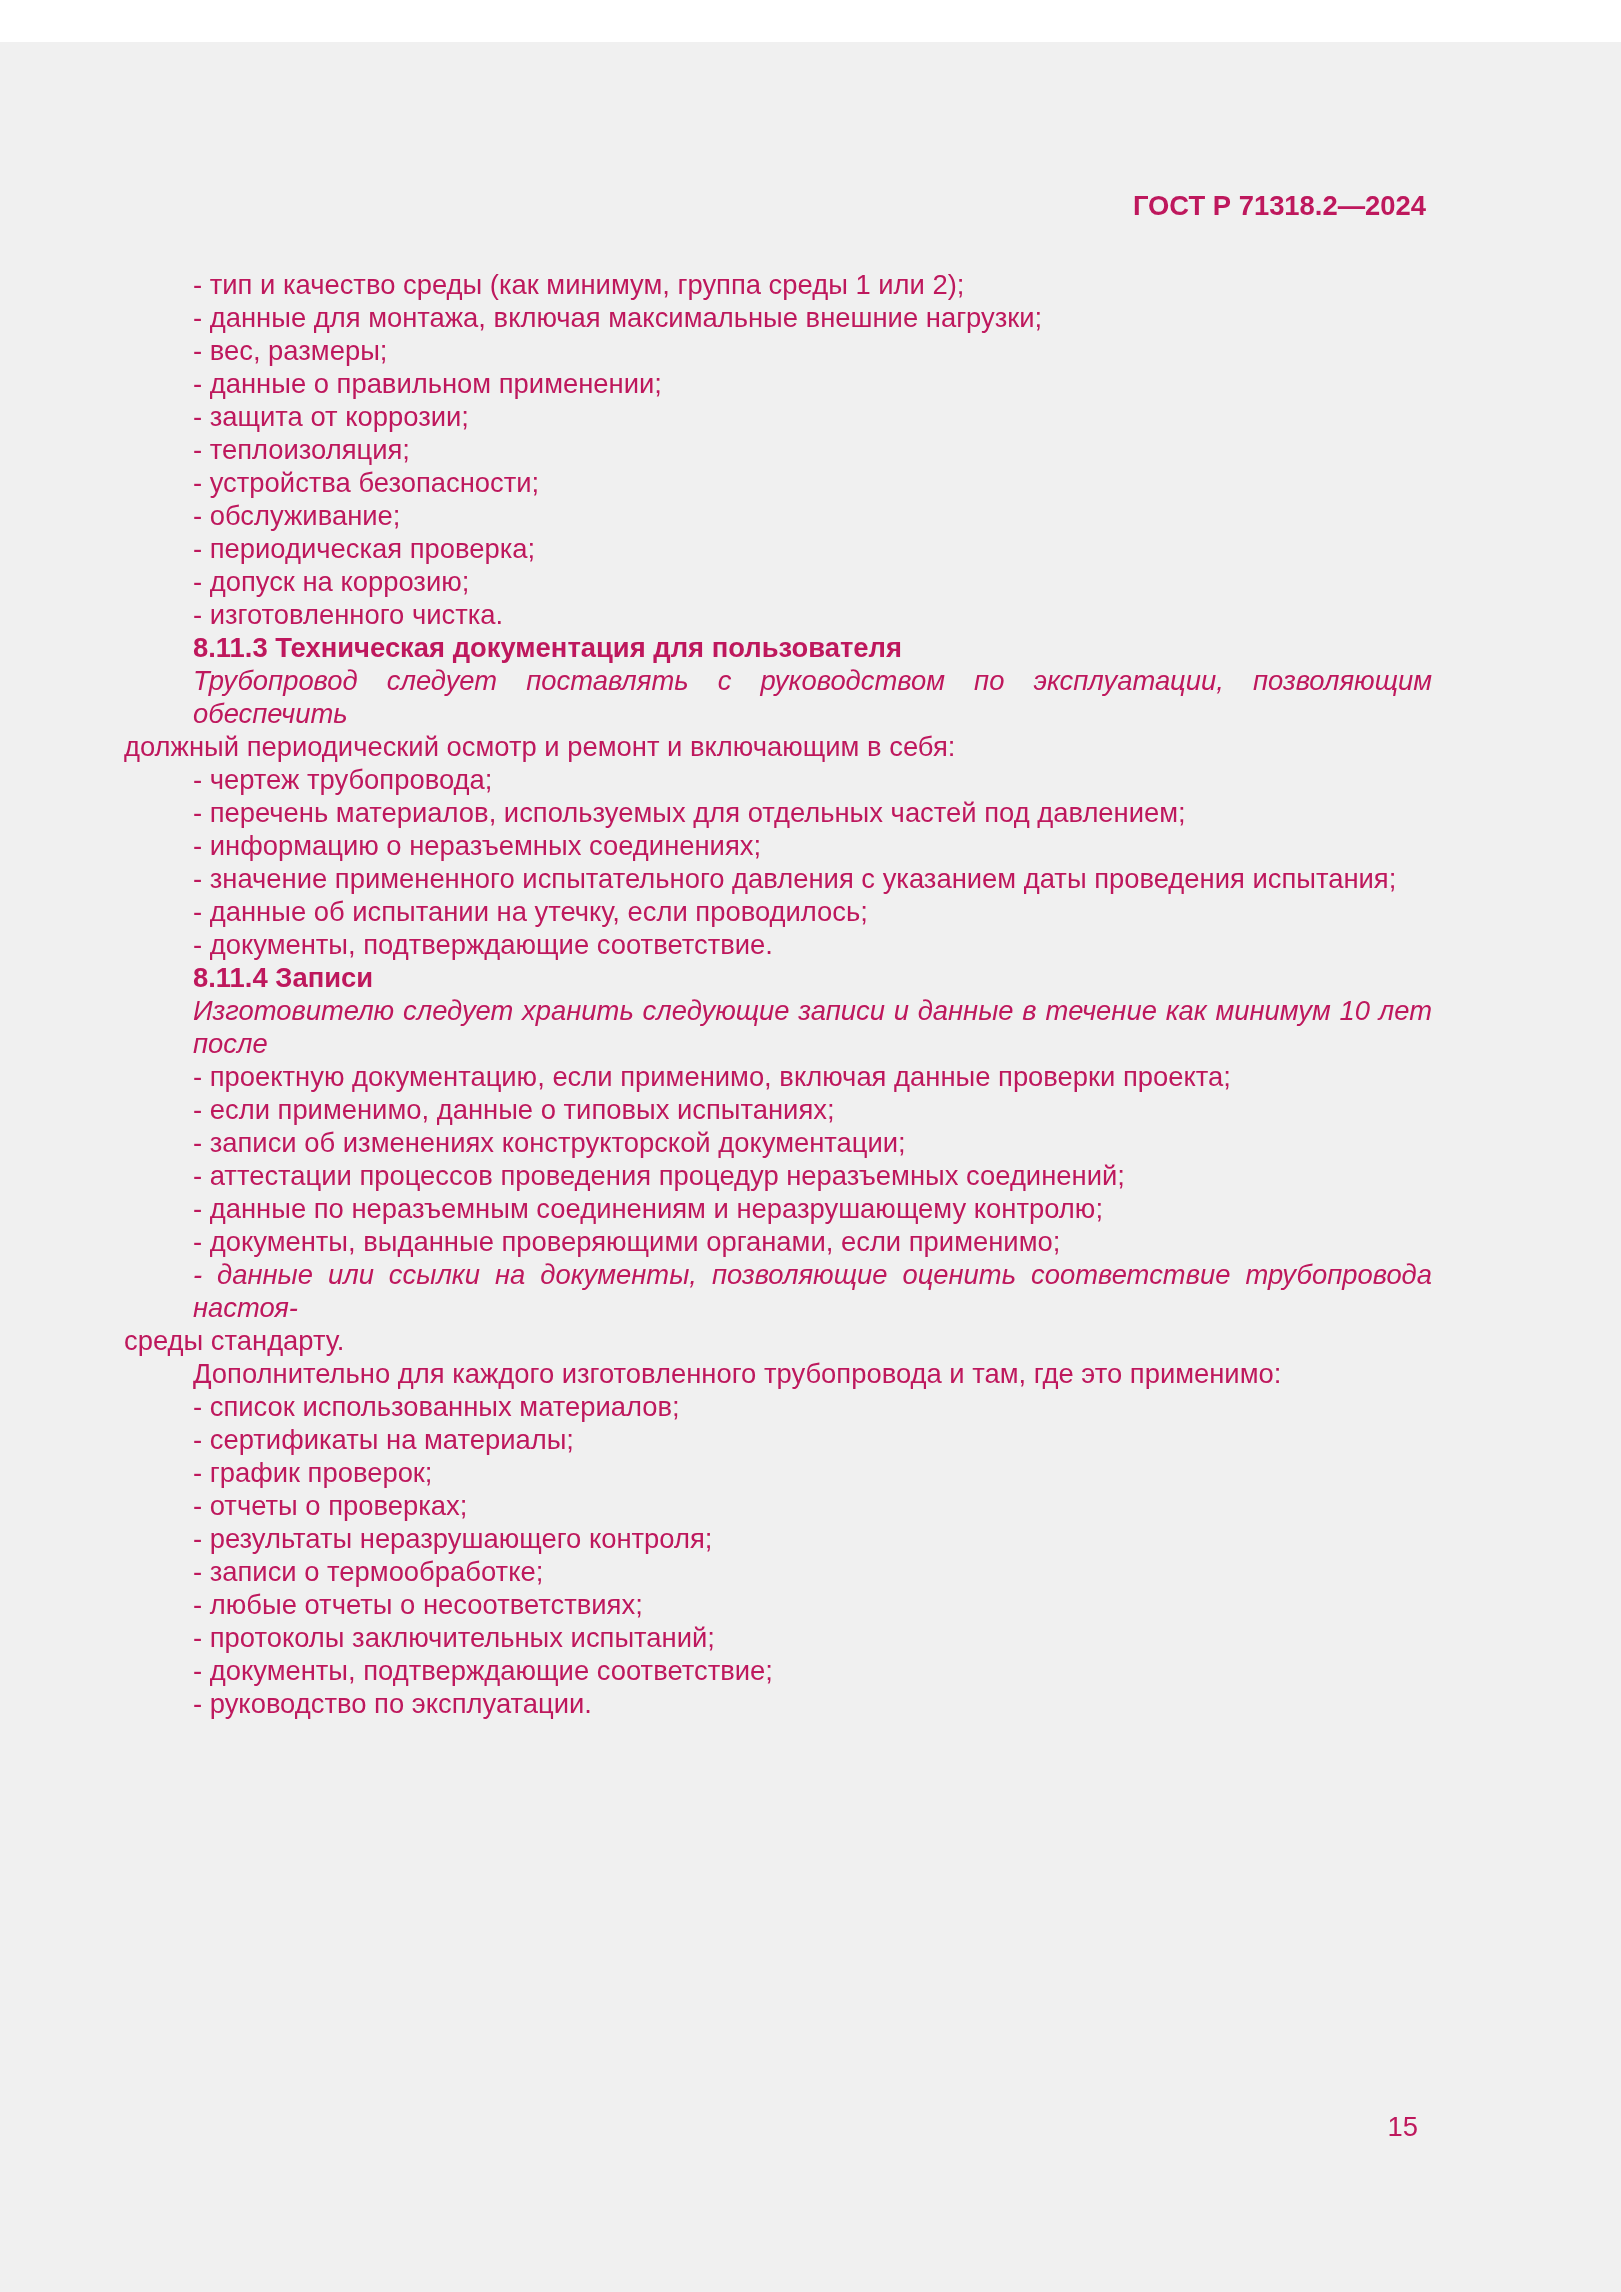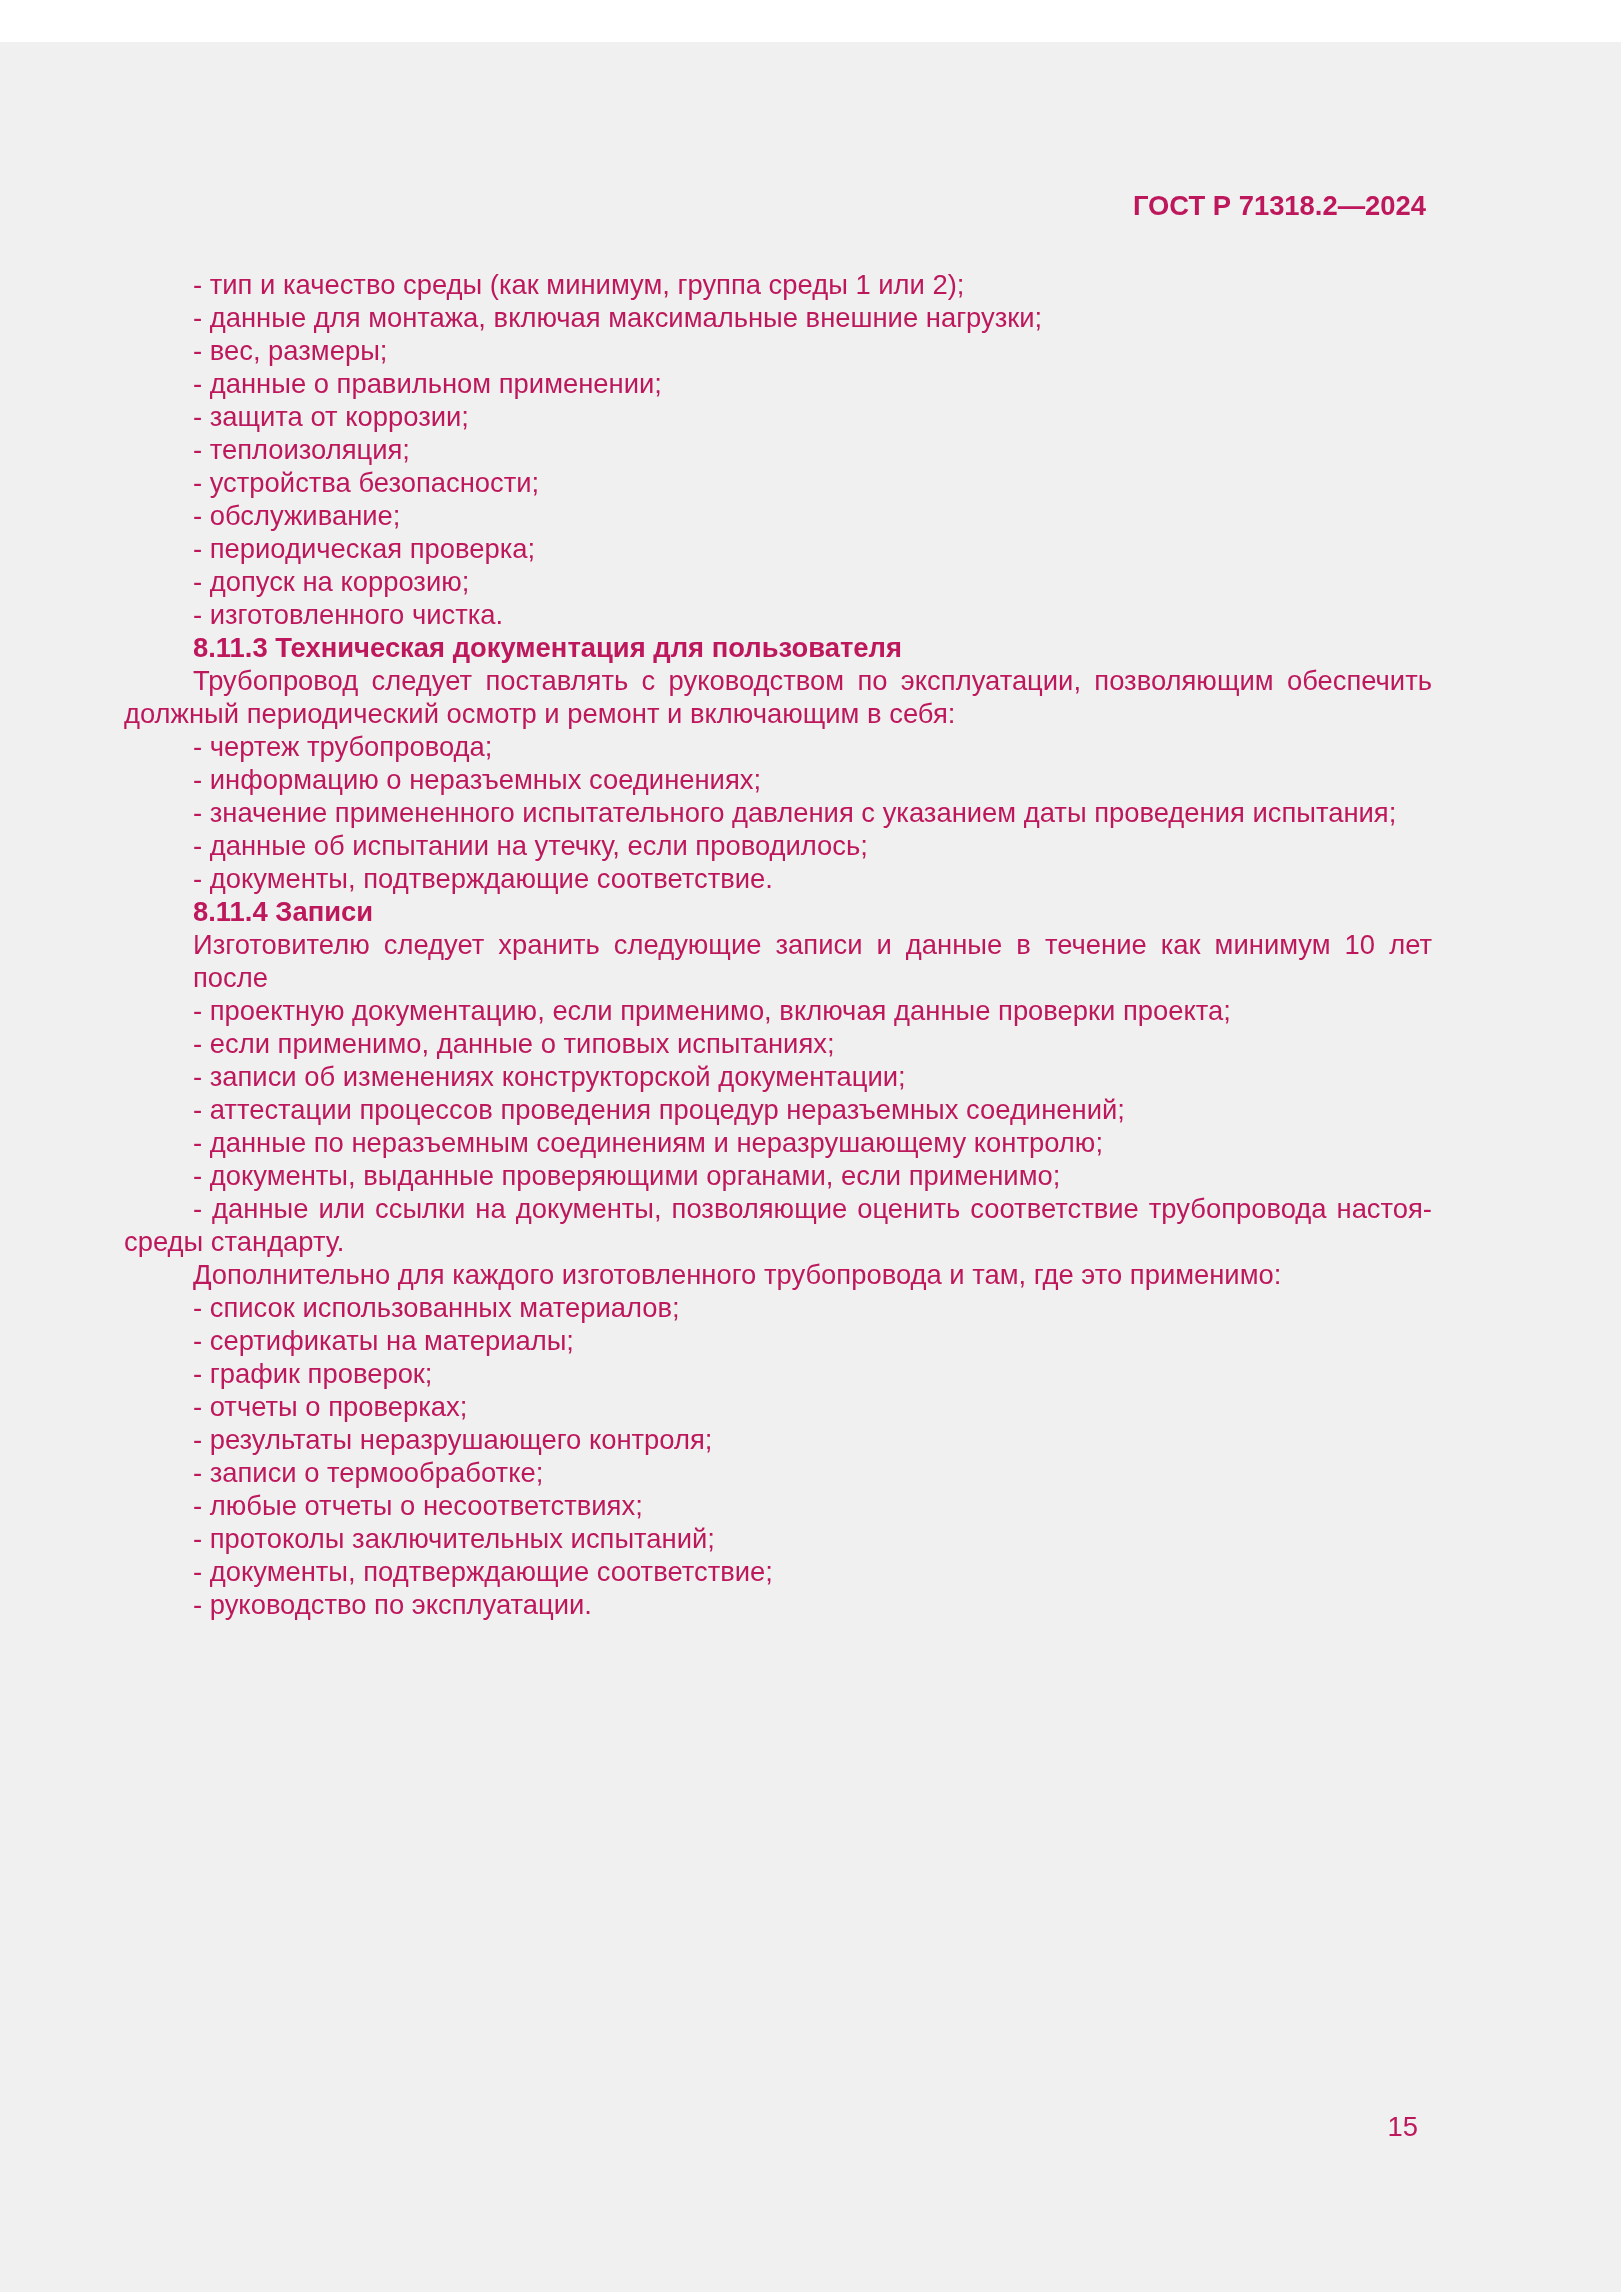--- a/index.html
+++ b/index.html
@@ -41,20 +41,21 @@
   .indent {
     padding-left: 69px;
   }
   .bold {
     font-weight: 700;
   }
   .justify {
     white-space: normal;
     text-align: justify;
     text-align-last: justify;
+    font-style: italic;
   }
   .page-number {
     position: absolute;
     top: 2068px;
     left: 110px;
     width: 1308px;
     text-align: right;
     font-size: 27.4px;
     line-height: 33px;
   }
@@ -74,20 +75,21 @@
       <div class="line indent">- теплоизоляция;</div>
       <div class="line indent">- устройства безопасности;</div>
       <div class="line indent">- обслуживание;</div>
       <div class="line indent">- периодическая проверка;</div>
       <div class="line indent">- допуск на коррозию;</div>
       <div class="line indent">- изготовленного чистка.</div>
       <div class="line indent bold">8.11.3 Техническая документация для пользователя</div>
       <div class="line indent justify">Трубопровод следует поставлять с руководством по эксплуатации, позволяющим обеспечить</div>
       <div class="line">должный периодический осмотр и ремонт и включающим в себя:</div>
       <div class="line indent">- чертеж трубопровода;</div>
+      <div class="line indent">- перечень материалов, используемых для отдельных частей под давлением;</div>
       <div class="line indent">- информацию о неразъемных соединениях;</div>
       <div class="line indent">- значение примененного испытательного давления с указанием даты проведения испытания;</div>
       <div class="line indent">- данные об испытании на утечку, если проводилось;</div>
       <div class="line indent">- документы, подтверждающие соответствие.</div>
       <div class="line indent bold">8.11.4 Записи</div>
       <div class="line indent justify">Изготовителю следует хранить следующие записи и данные в течение как минимум 10 лет после</div>
       <div class="line indent">- проектную документацию, если применимо, включая данные проверки проекта;</div>
       <div class="line indent">- если применимо, данные о типовых испытаниях;</div>
       <div class="line indent">- записи об изменениях конструкторской документации;</div>
       <div class="line indent">- аттестации процессов проведения процедур неразъемных соединений;</div>

